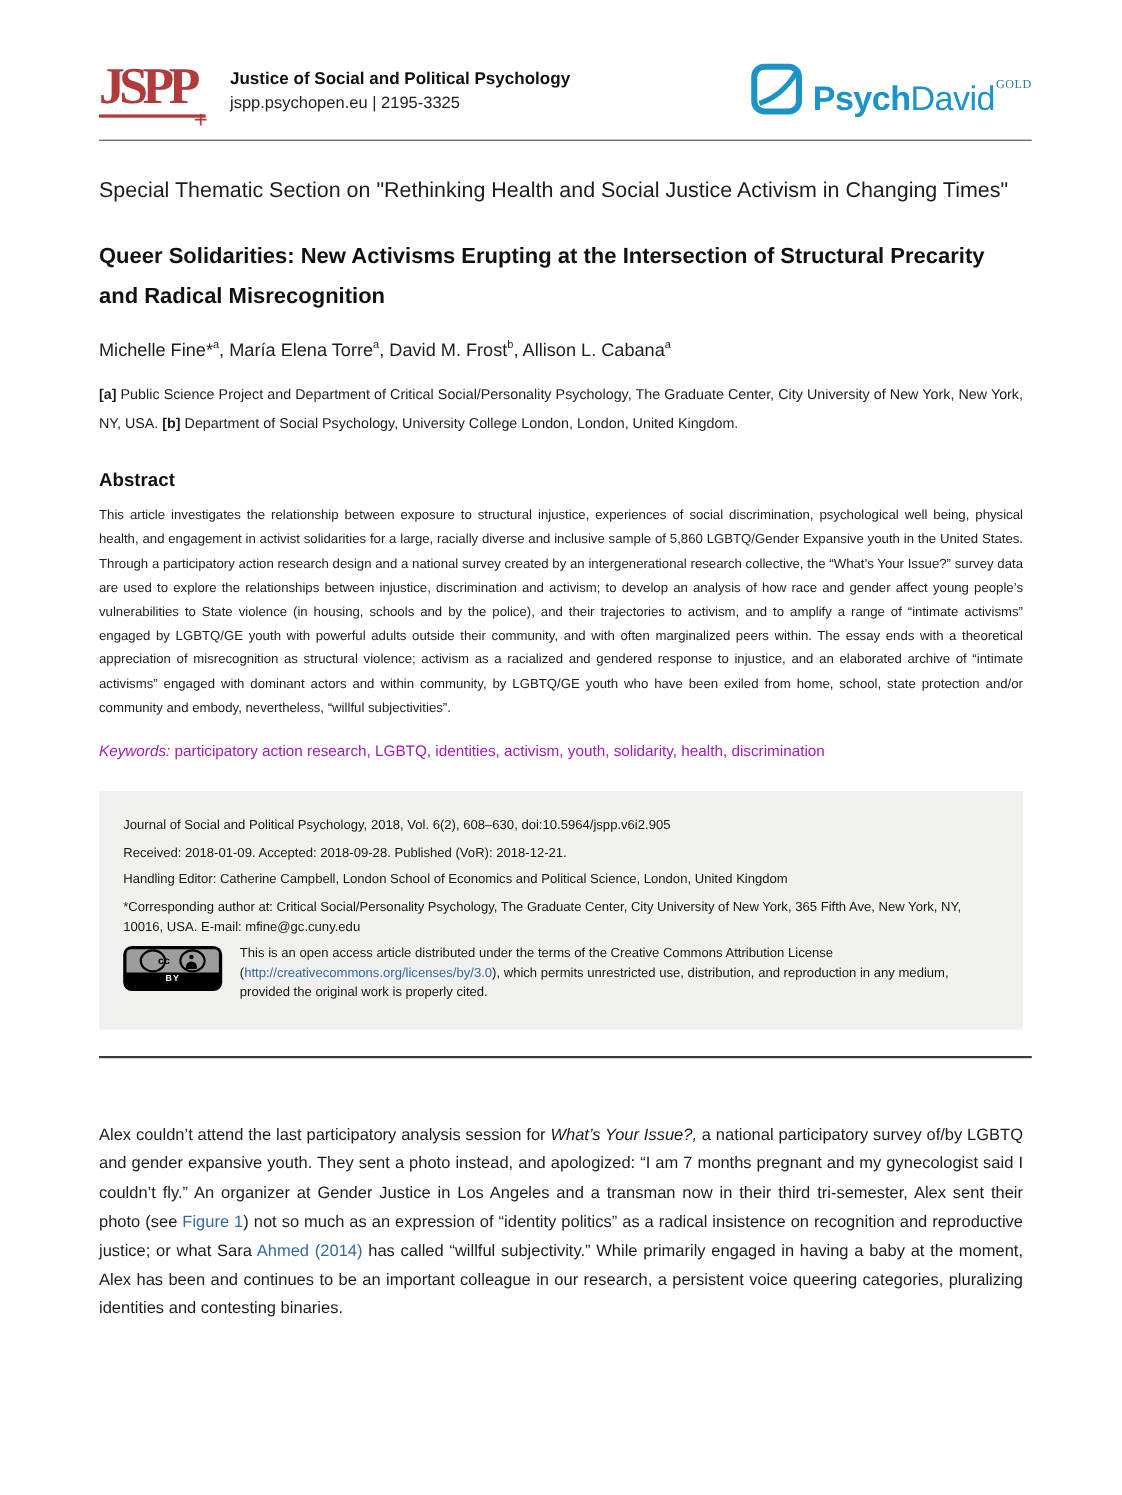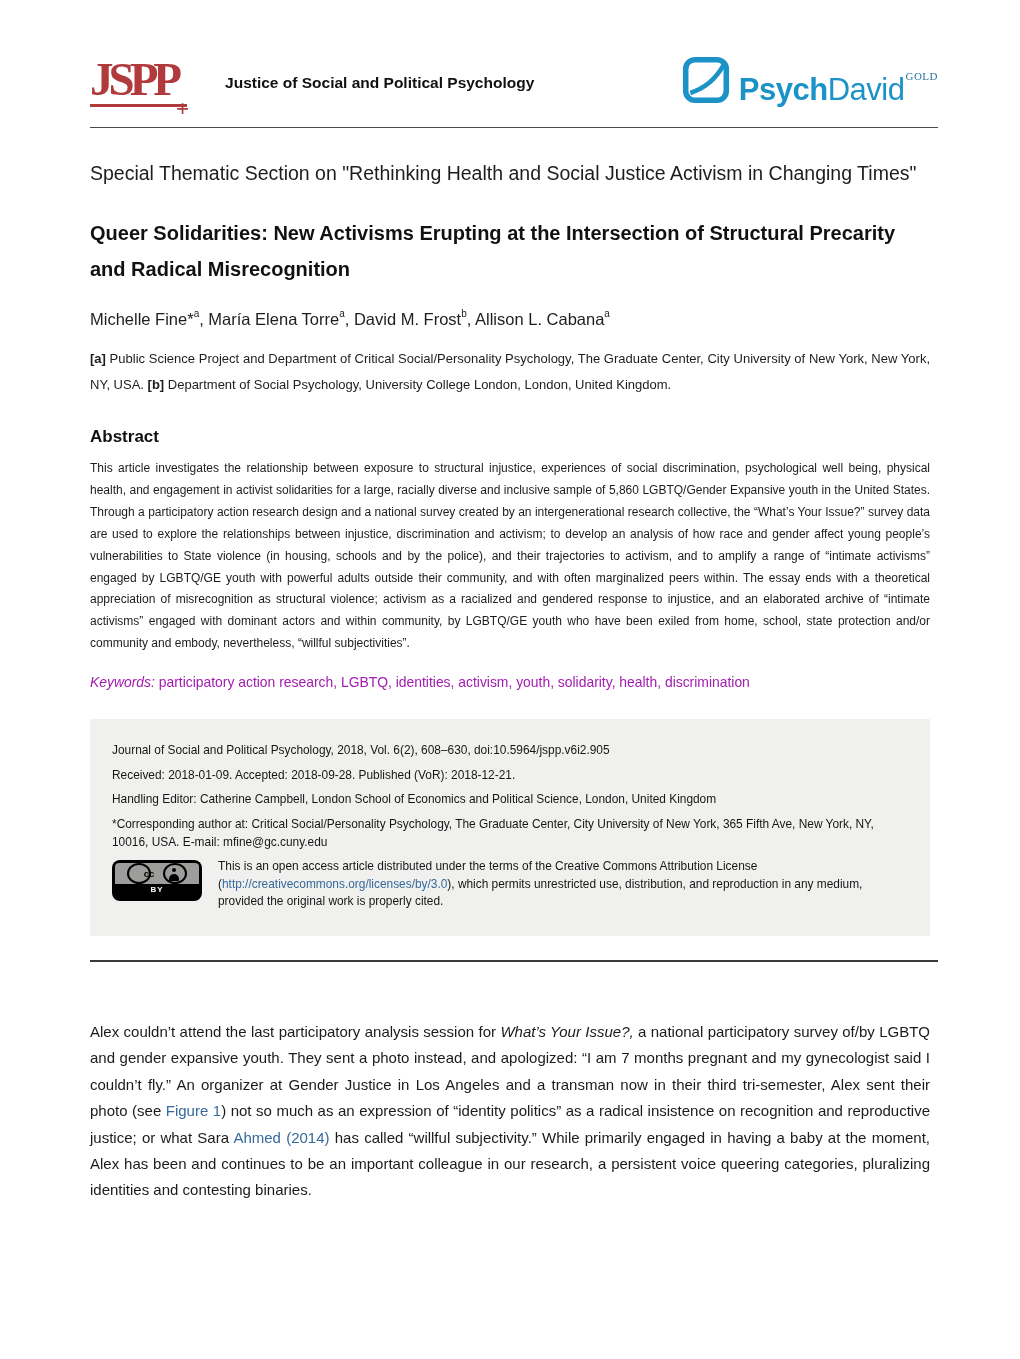--- a/index.html
+++ b/index.html
@@ -22,21 +22,21 @@
   .jspp-logo {
     position:relative;
     font-family:"Liberation Serif", serif;
     font-weight:bold;
     color:#b13a3d;
     font-size:47px;
     line-height:0.88;
     letter-spacing:-5px;
     border-bottom:3px solid #b13a3d;
     padding:0 10px 4px 0;
-    margin-right:38px;
+    margin-right:22px;
   }
   .jspp-plus {
     position:absolute; right:-2px; bottom:-15px;
     font-size:23px; letter-spacing:0; font-weight:bold;
   }
   .journal-id { display:flex; flex-direction:column; justify-content:center; }
   .journal-name { font-weight:bold; font-size:15.5px; line-height:22px; color:#111; }
   .journal-info { font-size:15px; line-height:22px; color:#222; }
   .psychopen-logo { display:flex; align-items:flex-start; }
   .po-icon { margin-top:6px; }
@@ -104,20 +104,21 @@
 <div class="page">
 
   <div class="header">
     <div class="header-left">
       <div class="jspp-logo">
         <span>JSPP</span>
         <span class="jspp-plus">+</span>
       </div>
       <div class="journal-id">
         <span class="journal-name">Justice of Social and Political Psychology</span>
+        <span class="journal-info">jspp.psychopen.eu | 2195-3325</span>
       </div>
     </div>
     <div class="psychopen-logo">
       <svg class="po-icon" width="48" height="48" viewBox="0 0 52 52">
         <rect x="4" y="4" width="44" height="44" rx="10" fill="none" stroke="#1b93c7" stroke-width="6"></rect>
         <path d="M 9 40 C 22 36, 36 26, 45 10" fill="none" stroke="#1b93c7" stroke-width="5"></path>
       </svg>
       <div class="po-text">
         <span class="po-bold">Psych</span><span>David</span><span class="po-gold">GOLD</span>
       </div>

